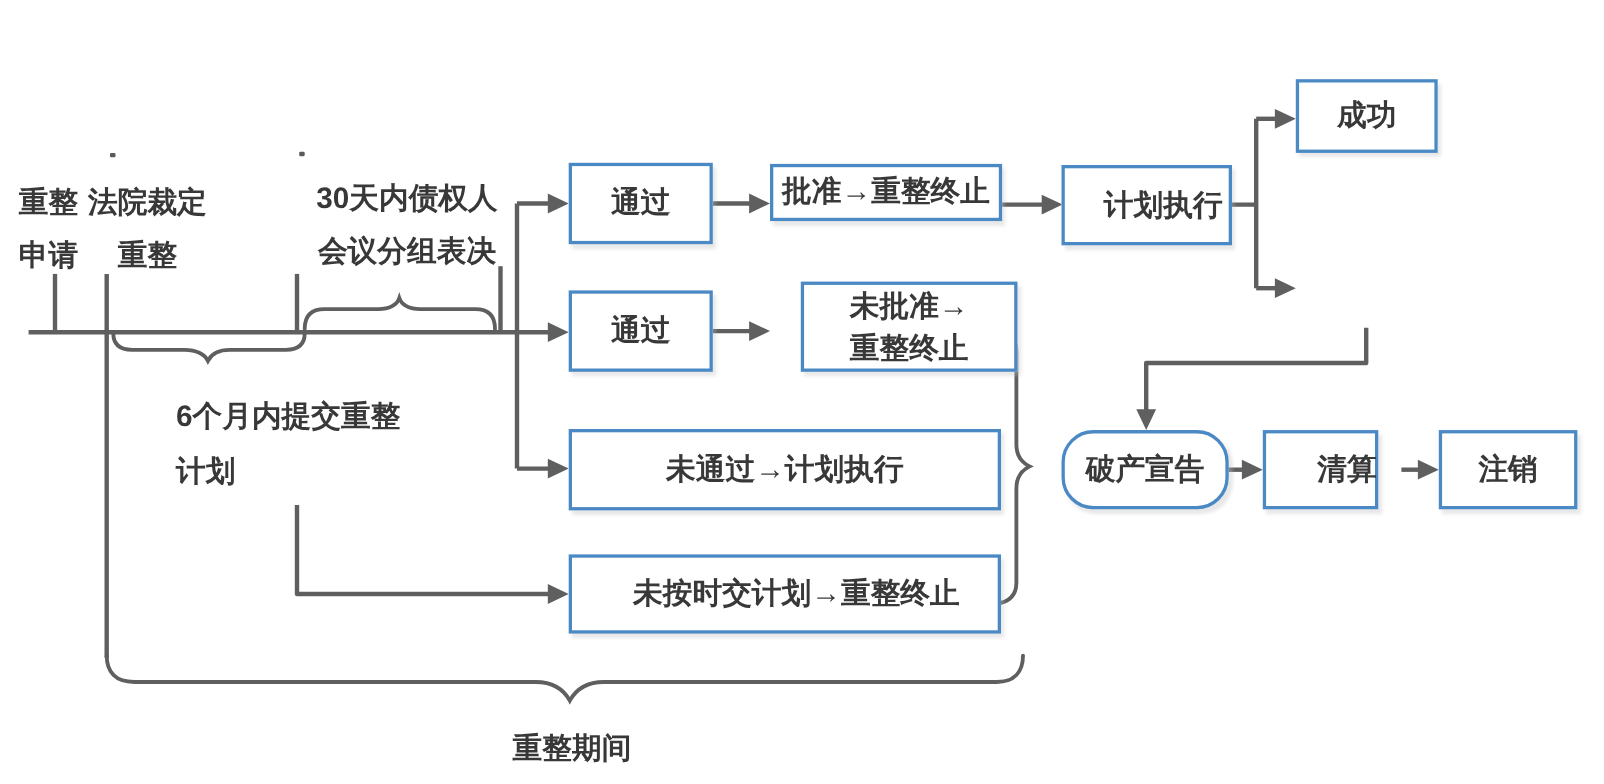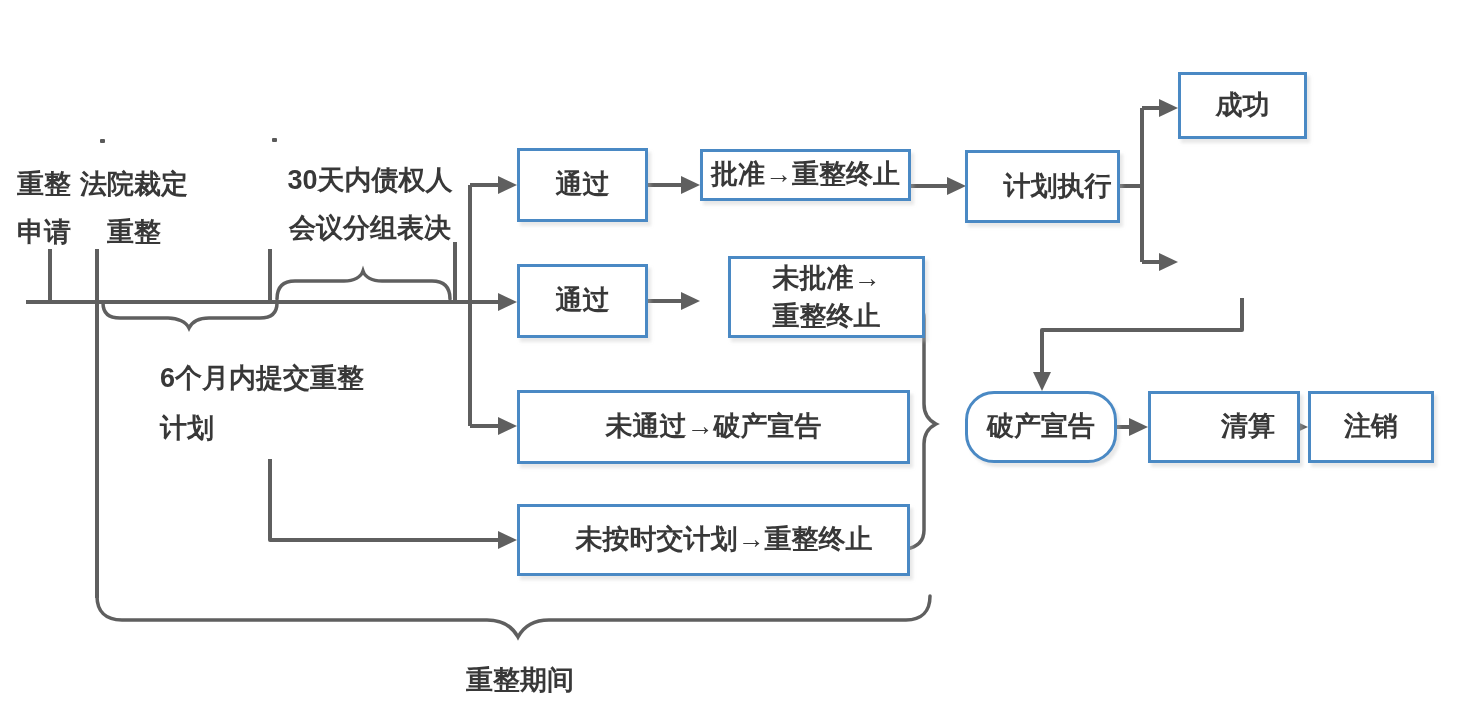--- a/index.html
+++ b/index.html
@@ -187,32 +187,32 @@
   <div class="node" style="left:517px; top:264px; width:131px; height:74px;">
     <span class="box-line">通过</span>
   </div>
 
   <div class="node two-line" style="left:700px; top:256px; width:197px; height:82px;margin-left:28px;">
     <span class="box-line">未批准→</span>
     <span class="box-line">重整终止</span>
   </div>
 
   <div class="node" style="left:517px; top:390px; width:393px; height:74px;">
-    <span class="box-line">未通过→破产宣告</span>
+    <span class="box-line">未通过→计划执行</span>
   </div>
 
   <div class="node" style="left:517px; top:504px; width:393px; height:72px;padding-left:21px;">
     <span class="box-line">未按时交计划→重整终止</span>
   </div>
 
   <div class="node" style="left:965px; top:391px; width:152px; height:72px;border-radius:29px;">
     <span class="box-line">破产宣告</span>
   </div>
 
-  <div class="node" style="left:1148px; top:391px; width:152px; height:72px;padding-left:48px;">
+  <div class="node" style="left:1148px; top:391px; width:105px; height:72px;padding-left:48px;">
     <span class="box-line">清算</span>
   </div>
 
   <div class="node" style="left:1308px; top:391px; width:126px; height:72px;">
     <span class="box-line">注销</span>
   </div>
 
 </div>
 
 </body></html>

